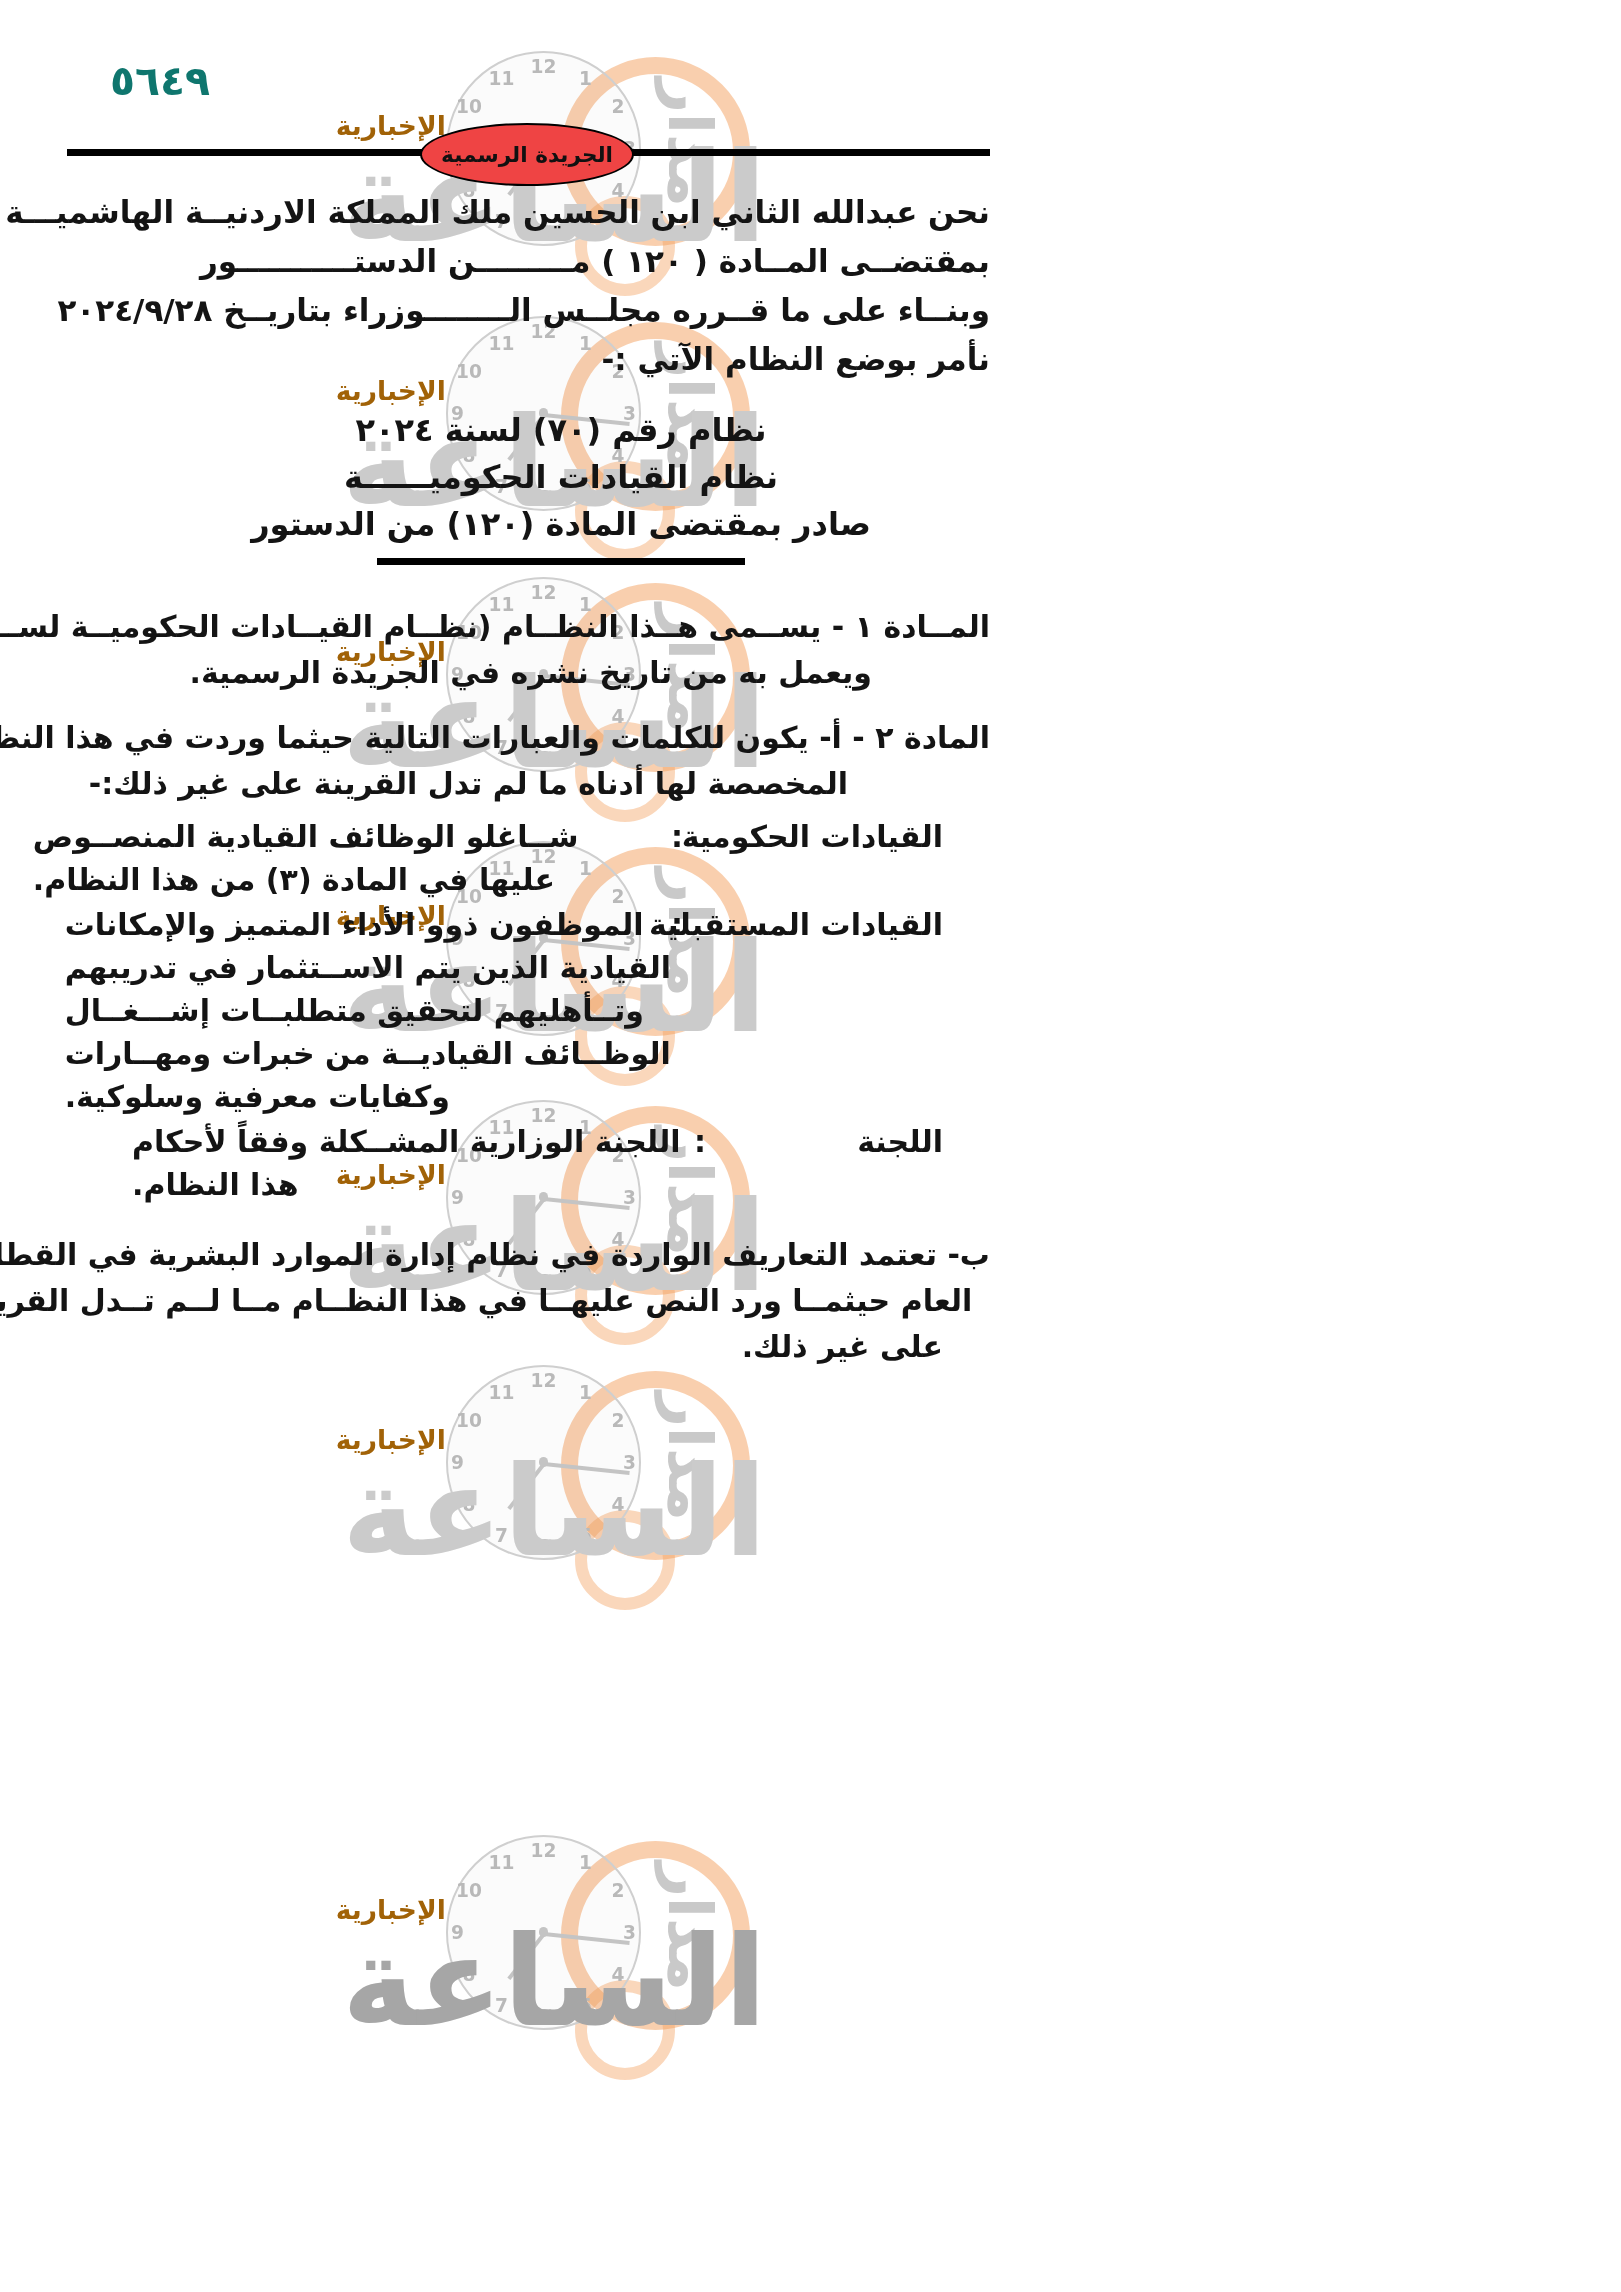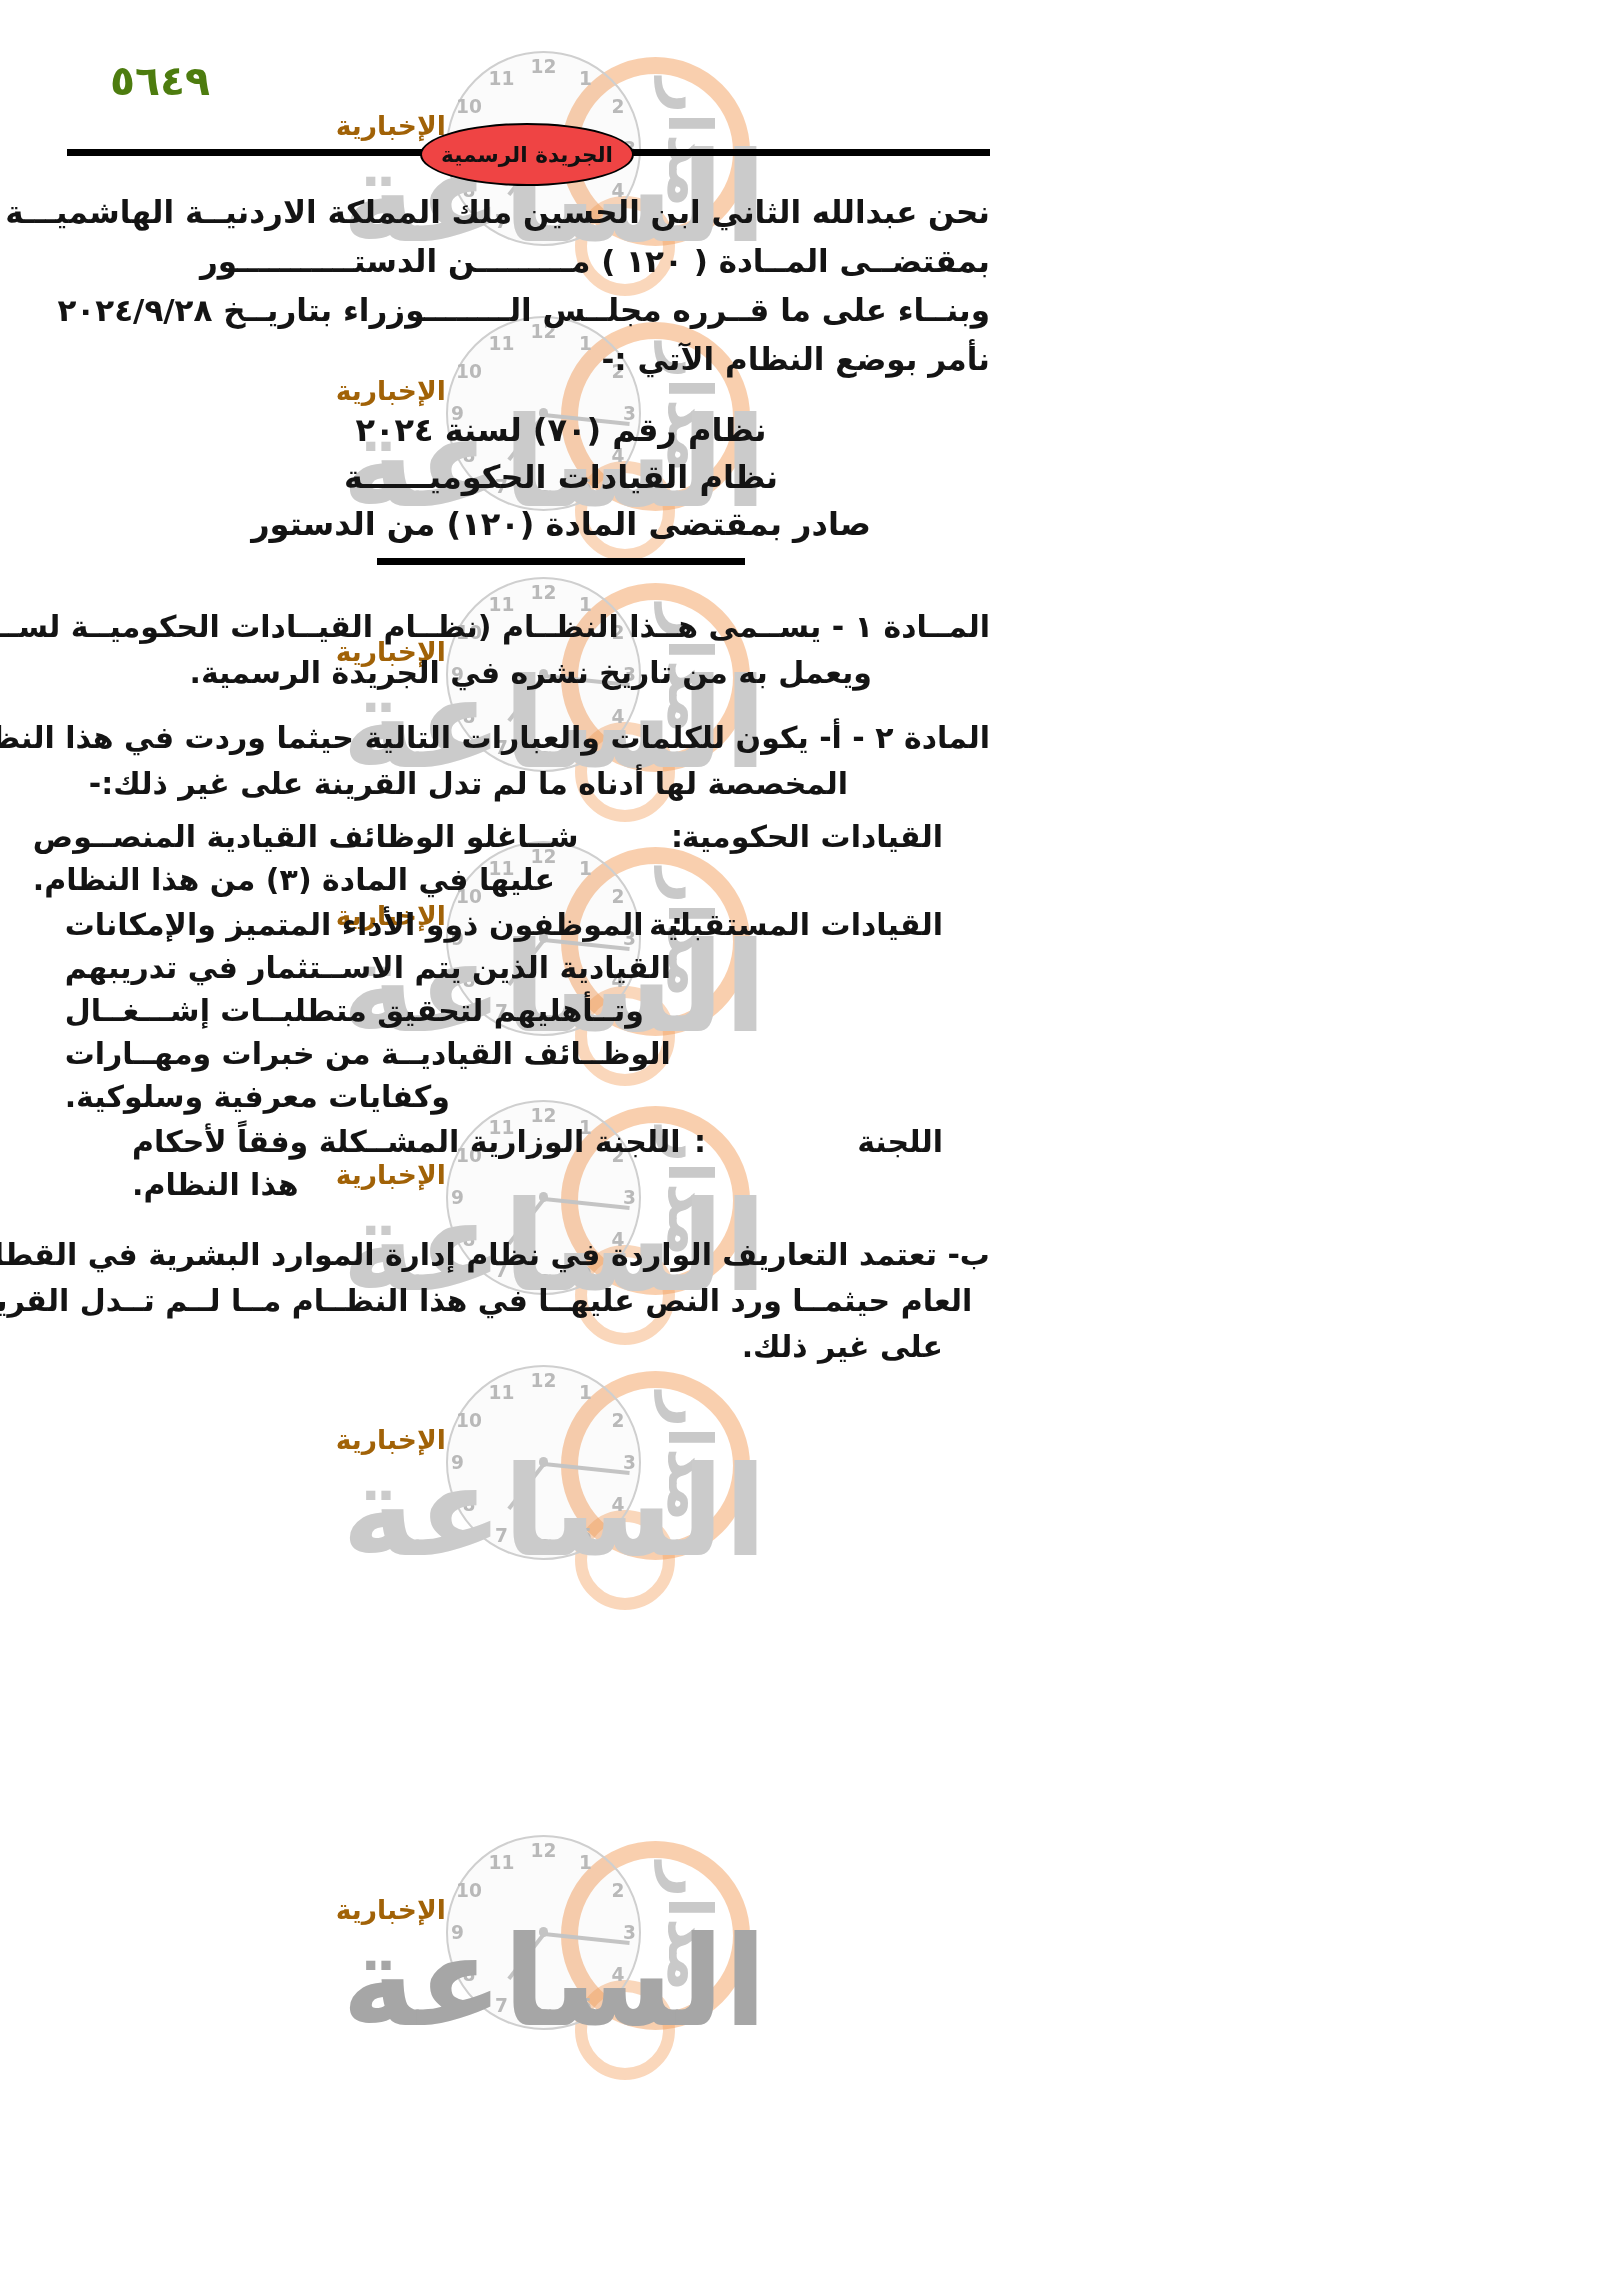--- a/index.html
+++ b/index.html
@@ -50,21 +50,21 @@
   .wm-sub{position:absolute;left:7.8px;top:69px;font-size:26.5px;font-weight:bold;color:#a16207;}
   .wm-big{
     position:absolute;left:13.7px;top:94px;font-size:125px;font-weight:bold;
     color:#cbcbcb;line-height:1;white-space:nowrap;
   }
   .wm.strong .wm-big{color:#a6a6a6;}
 
   
   .page-number{
     position:absolute;left:110px;top:57px;z-index:3;
-    font-size:41px;font-weight:bold;color:#4d7c0f;letter-spacing:3.9px;
+    font-size:41px;font-weight:bold;color:#0f766e;letter-spacing:3.9px;
   }
 
   
   .header-rule{position:absolute;left:67px;top:135px;width:923px;height:43px;z-index:3;}
   .rule-line{position:absolute;left:0;top:13.7px;width:100%;height:6.9px;background:#000;}
   .gazette-oval{
     position:absolute;left:353px;top:-11.8px;width:210px;height:59px;
     background:#ef4444;border:2.9px solid #000;border-radius:50%;
     display:flex;align-items:center;justify-content:center;
     font-size:21.6px;font-weight:bold;color:#111;

